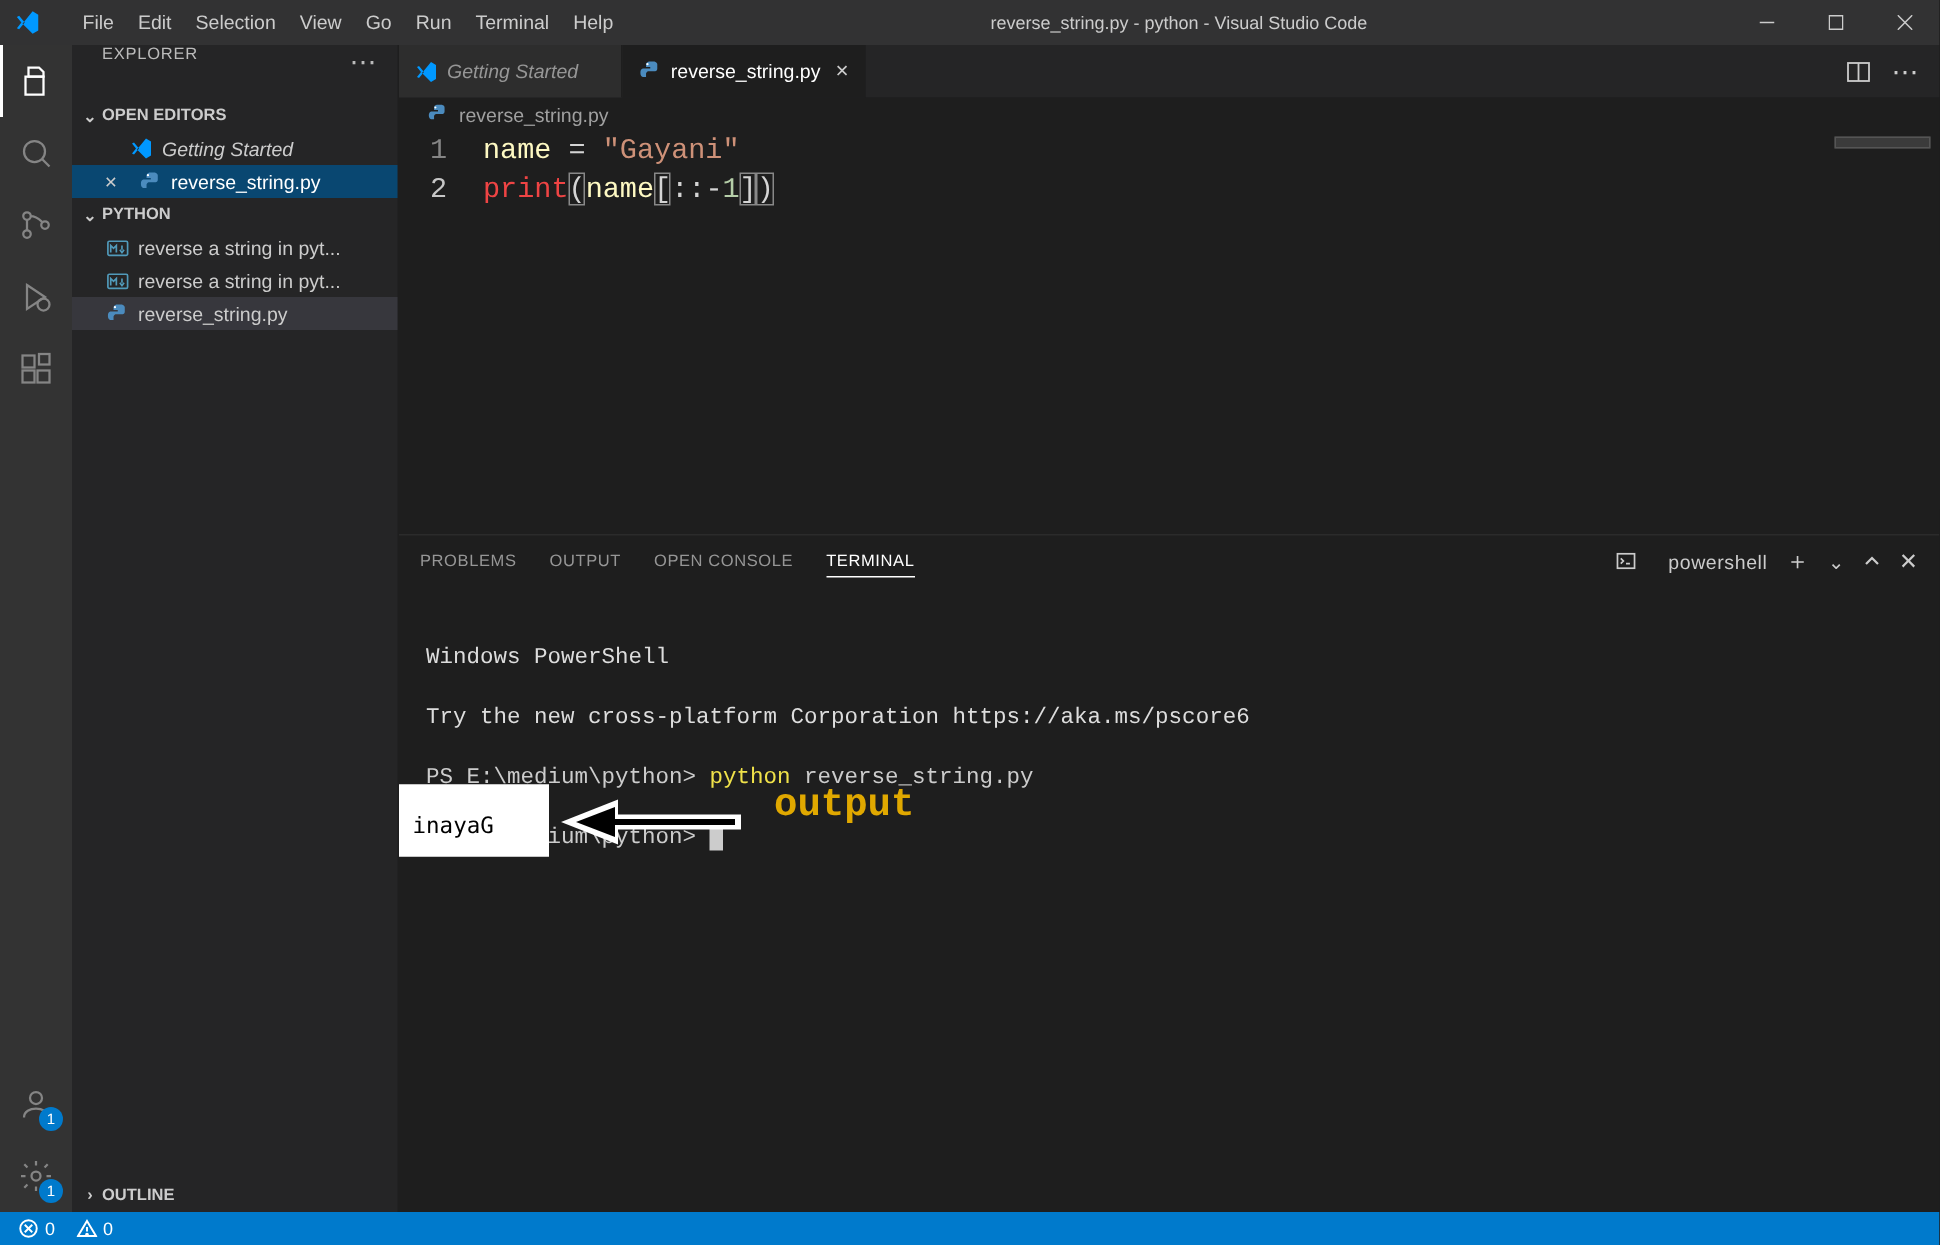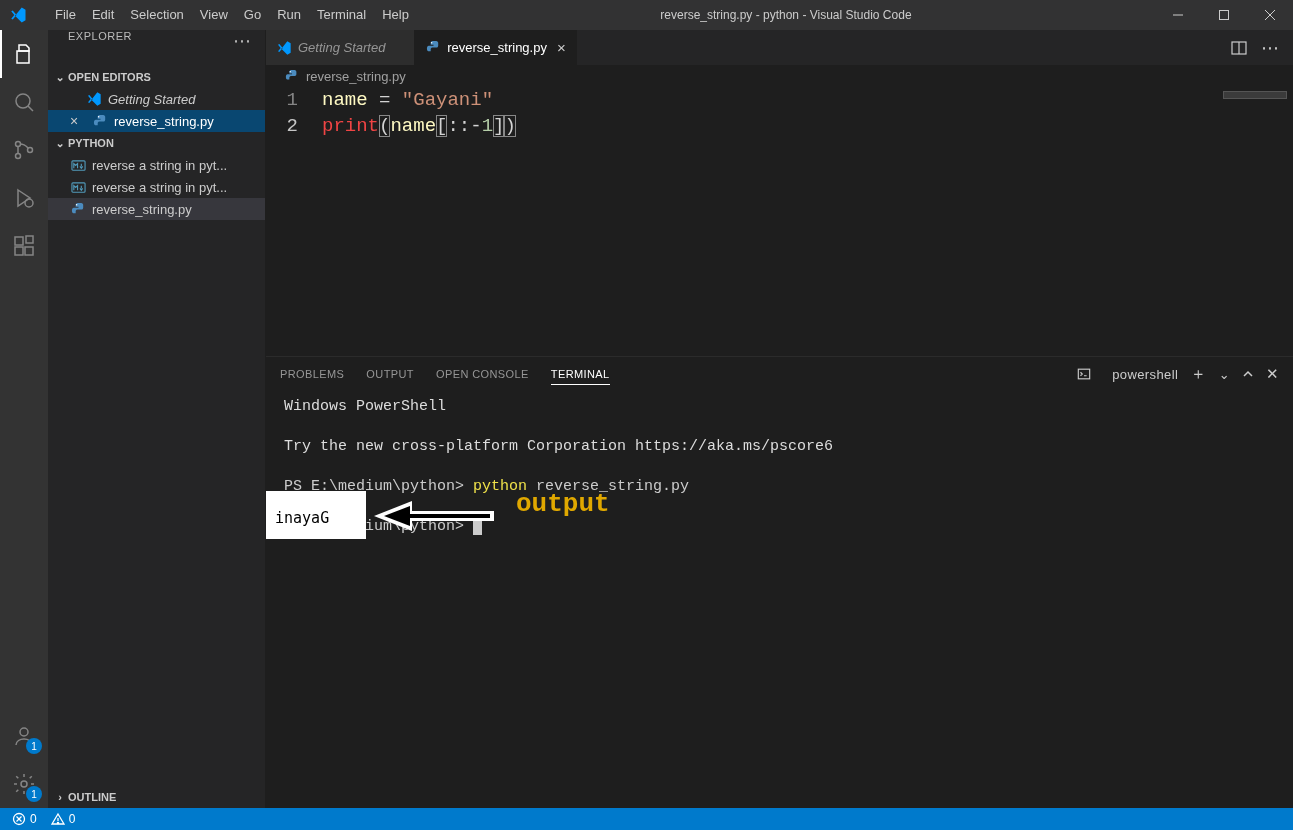--- a/index.html
+++ b/index.html
@@ -107,21 +107,21 @@
 .minimap { position:absolute; top:4px; right:6px; width:64px; height:8px; background:#3b3b3b; border:1px solid #555; }
 
 .panel {
   height: 452px; background:#1e1e1e; border-top:1px solid #2b2b2b; display:flex; flex-direction:column;
 }
 .panel-tabs { height:34px; display:flex; align-items:center; padding:0 14px; gap:22px; color:#969696; font-size:11px; letter-spacing:0.4px; }
 .panel-tab { padding:4px 0; cursor:pointer; }
 .panel-tab.active { color:#fff; border-bottom:1px solid #fff; }
 .panel-actions { margin-left:auto; display:flex; align-items:center; gap:12px; color:#ccc; font-size:13px; }
 .panel-actions .shell { display:flex; align-items:center; gap:21px; }
-.panel-body { flex:1; padding:6px 18px; font-family:Consolas,'Courier New',monospace; font-size:15px; line-height:20px; color:#ddd; position:relative; }
+.panel-body { flex:1; padding:6px 18px; font-family:Consolas,'Courier New',monospace; font-size:15px; line-height:20px; color:#ddd; position:relative;margin-top:32px; }
 .term-cmd { color:#f0e24a; }
 .term-dim { color:#ccc; }
 
 .annot-box {
   position:absolute; border:3px solid #fff; background:#fff; color:#000; padding:0 6px 2px 6px; font-family:Consolas,monospace; font-size:15px;
 }
 .annot-arrow { position:absolute; }
 .annot-label { position:absolute; color:#e0a800; font-weight:700; font-size:26px; }
 
 .statusbar {

